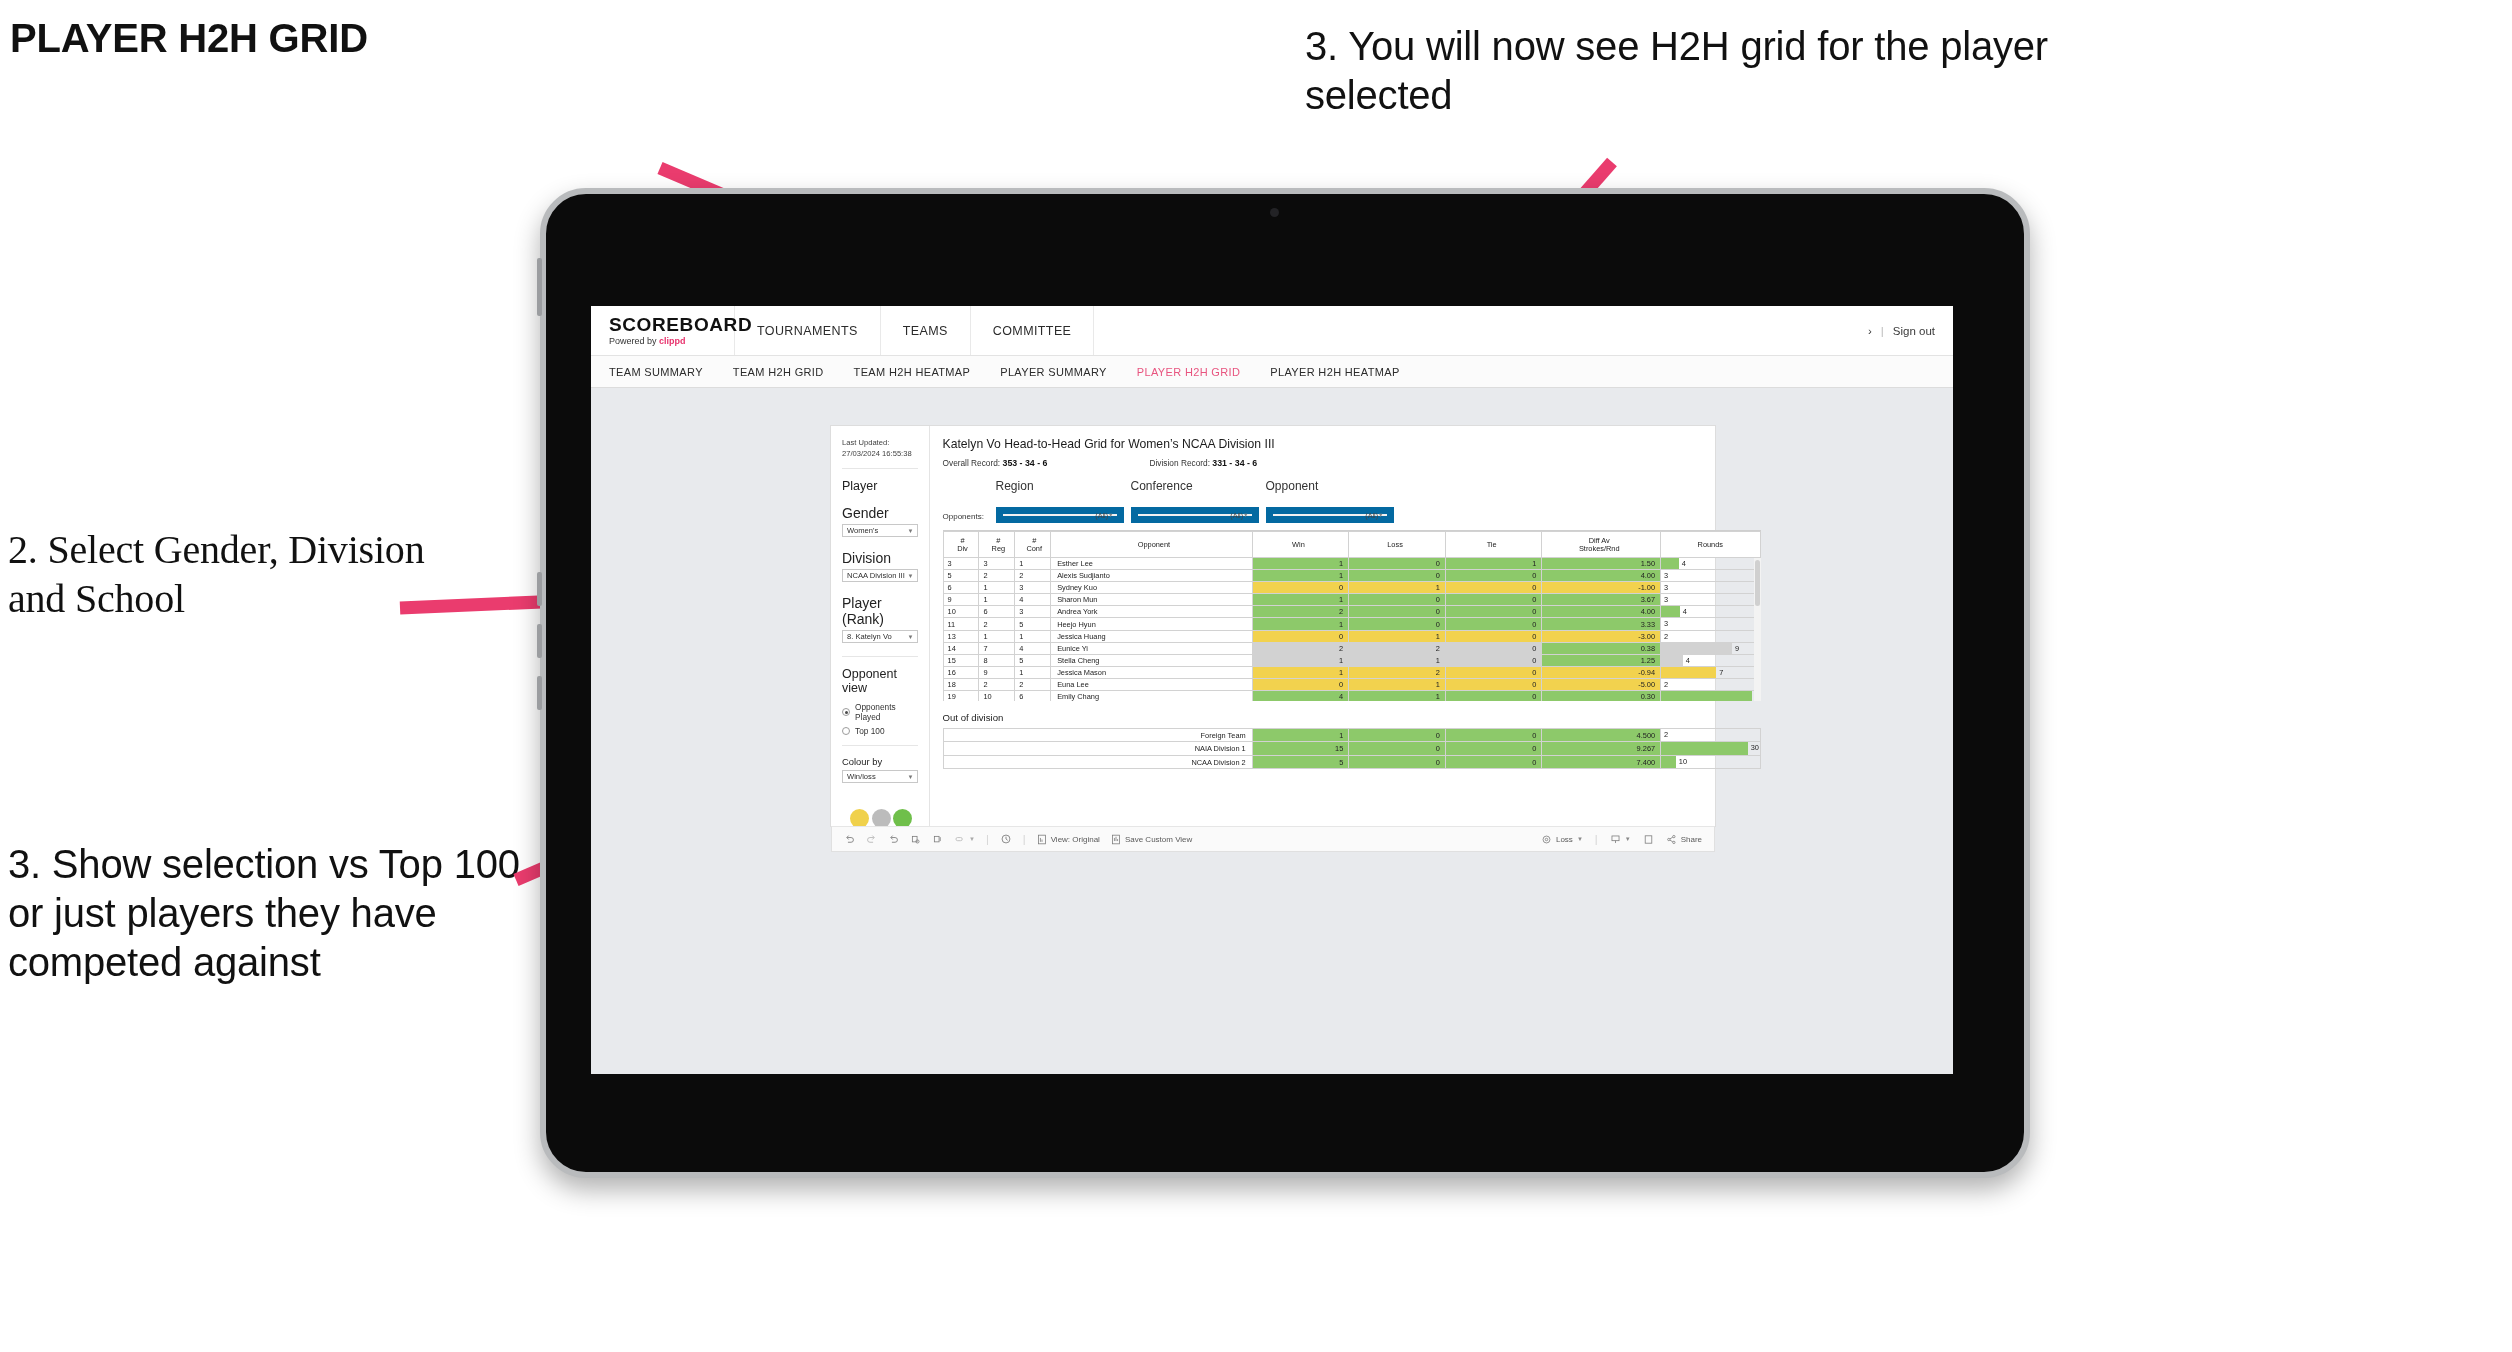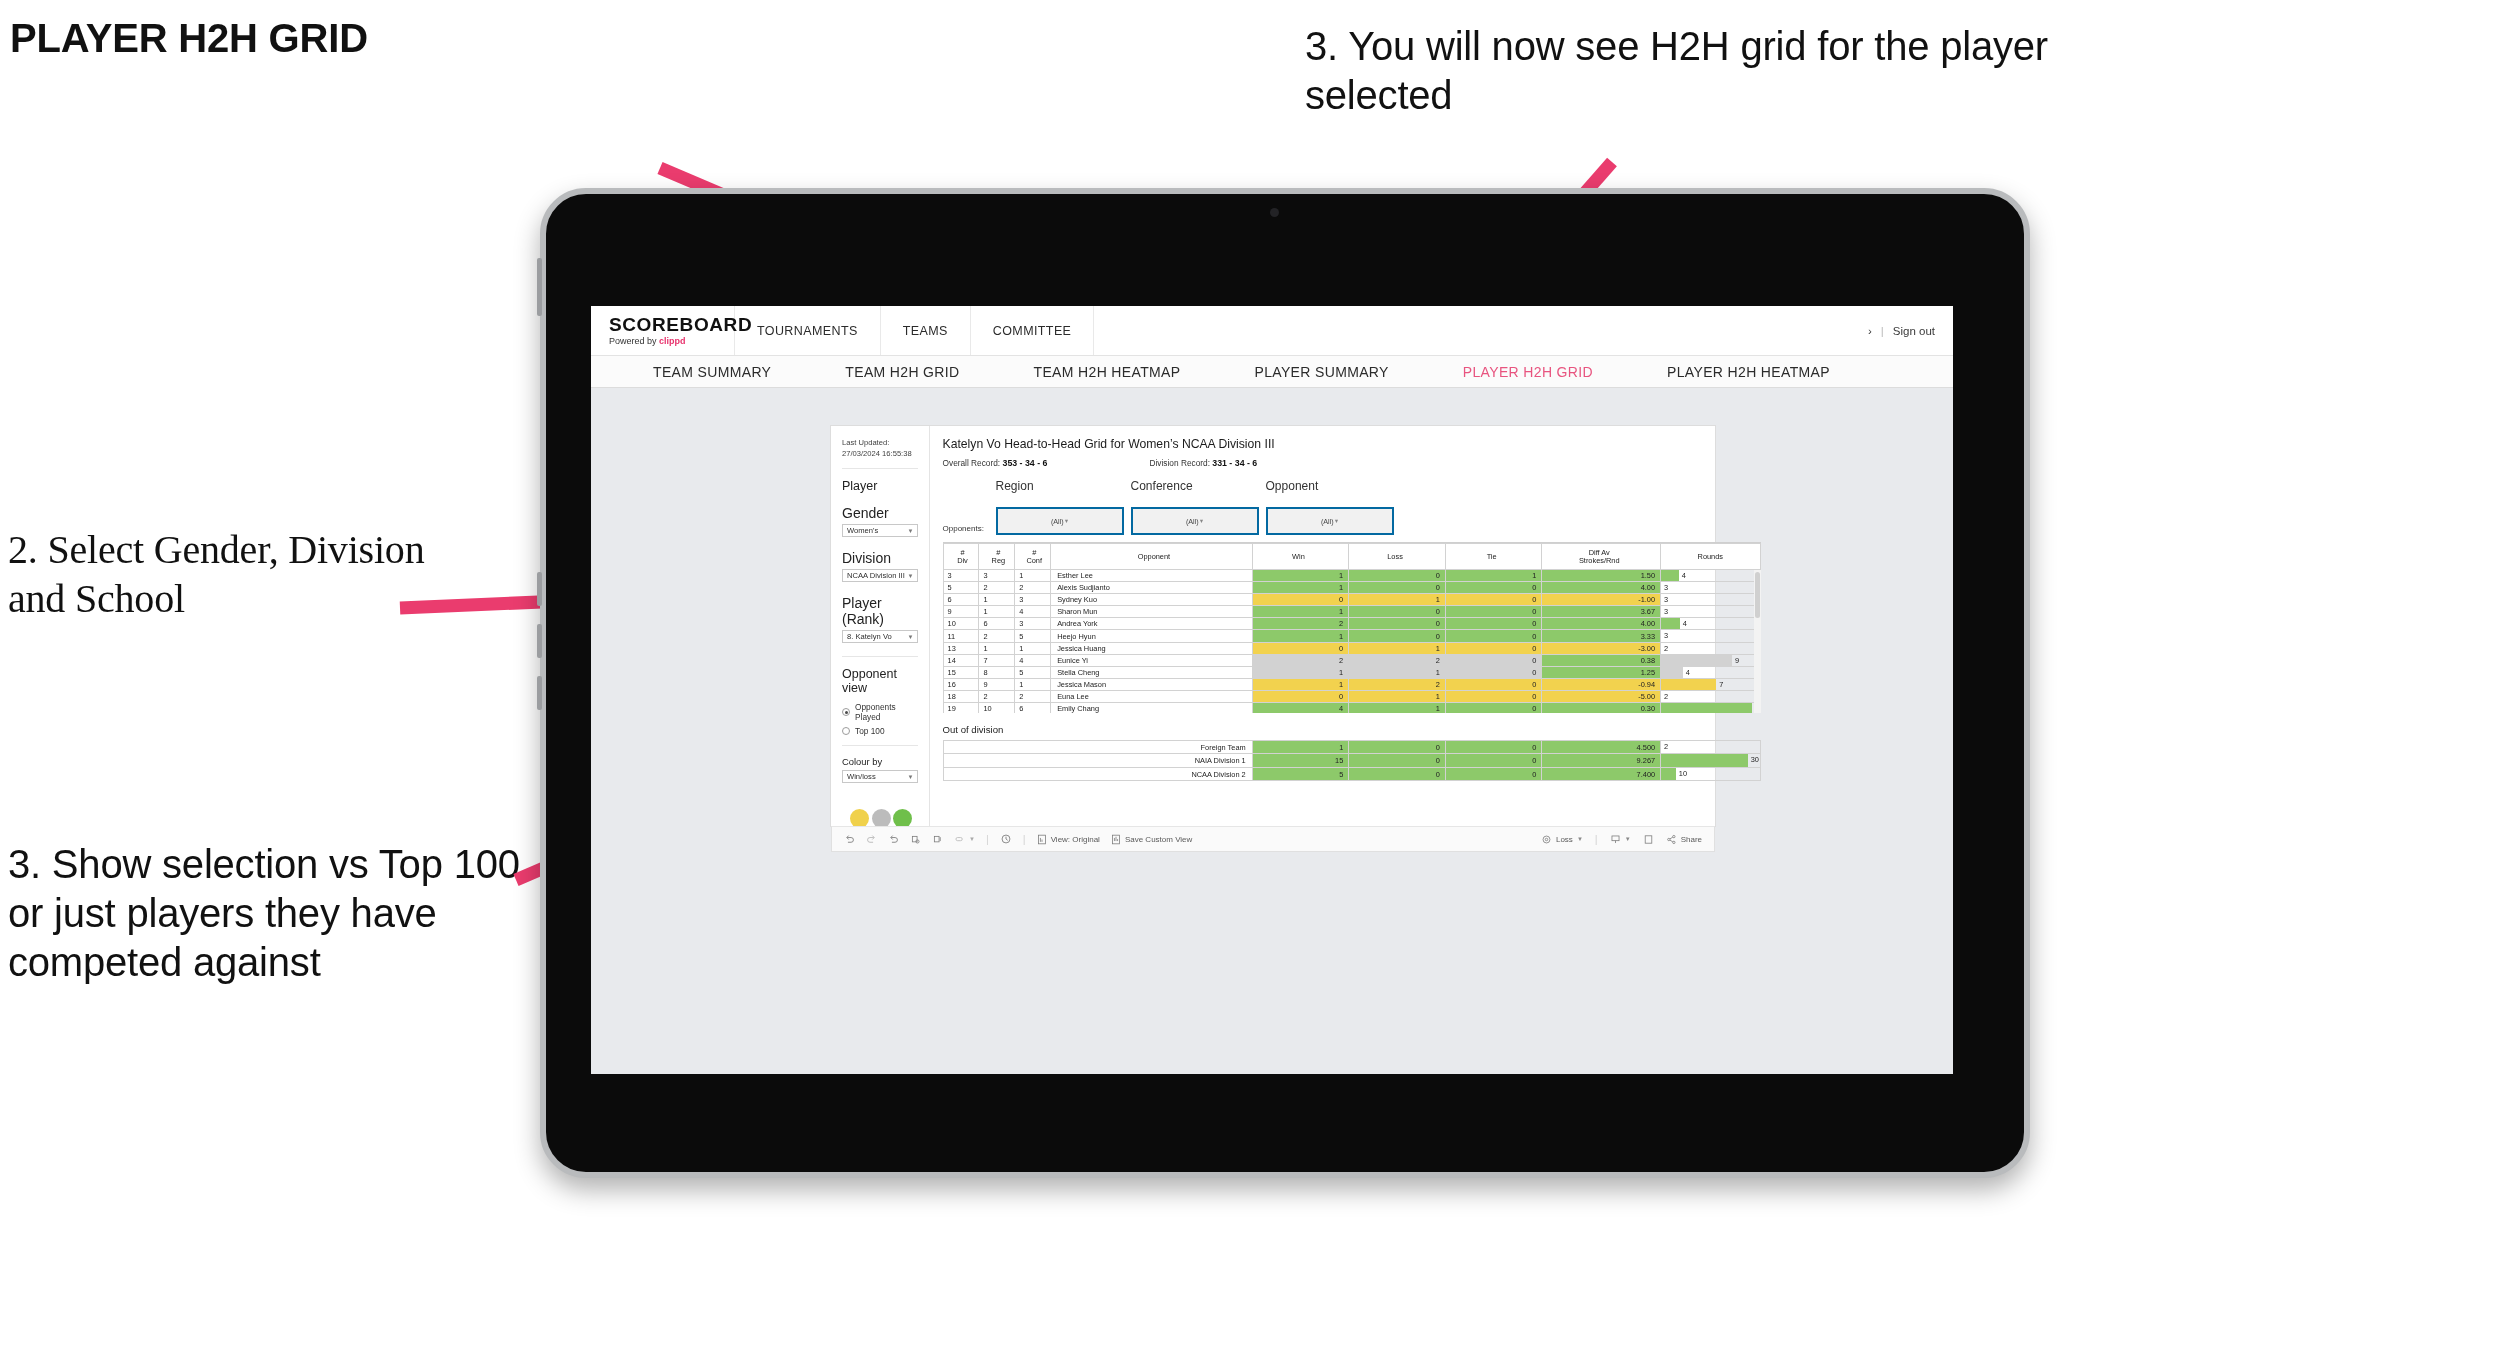--- a/index.html
+++ b/index.html
@@ -98,23 +98,22 @@
   
   #subnav {
     height: 32px;
     background: #fbfbfb;
     display: flex; align-items: center;
     padding-left: 18px;
     border-bottom: 1px solid #dcdcdc;
     gap: 30px;
   }
   .subnav-item {
-    font-size: 14px; color: #2b2b2b; letter-spacing: 0.35px;
+    font-size: 11px; color: #2b2b2b; letter-spacing: 0.35px;
     white-space: nowrap;
-    margin-left: 44px;
   }
   .subnav-item.active { color: #e8547f; }
 
   
   #dash {
     position: relative;
     height: calc(100% - 82px);
     background: #e8eaed;
     padding-top: 36px;
   }
@@ -165,22 +164,22 @@
   #viz-title { font-size: 12.2px; color: #1c1c1c; margin-bottom: 7px; }
   #records { display: flex; font-size: 8.3px; color: #333; margin-bottom: 11px; }
   #records .rec { width: 207px; }
   #records b { color: #111; font-size: 8.8px; }
 
   #opp-filters { display: flex; align-items: flex-end; gap: 7px; margin-bottom: 7px; }
   #opp-lbl { font-size: 8px; color: #333; padding-bottom: 2px; width: 46px; flex: none; }
   .filt { width: 128px; }
   .filt-lbl { font-size: 12px; color: #333; margin-bottom: 14px; }
   .filt-sel {
-    height: 28px; border: 2px solid #0369a1; background: #f1f1f1;
-    display: flex; align-items: center; justify-content: center;
+    height: 16px; border: 7px solid #0369a1; background: #f1f1f1;
+    display: flex; align-items: center; justify-content: flex-end;
     padding: 0 3px 0 4px; font-size: 7.2px; color: #444;
   }
   .filt-sel .caret { font-size: 5.5px; color: #888; }
 
   
   #grid-wrap { position: relative; height: 171px; overflow: hidden; border-top: 1px solid #cfcfcf; }
   table.grid { border-collapse: collapse; width: 818px; table-layout: fixed; font-size: 7.4px; }
   table.grid th, table.grid td {
     border: 1px solid #d2d2d2; padding: 0 2px; height: 11.1px;
     color: #222; font-weight: normal; vertical-align: middle;

